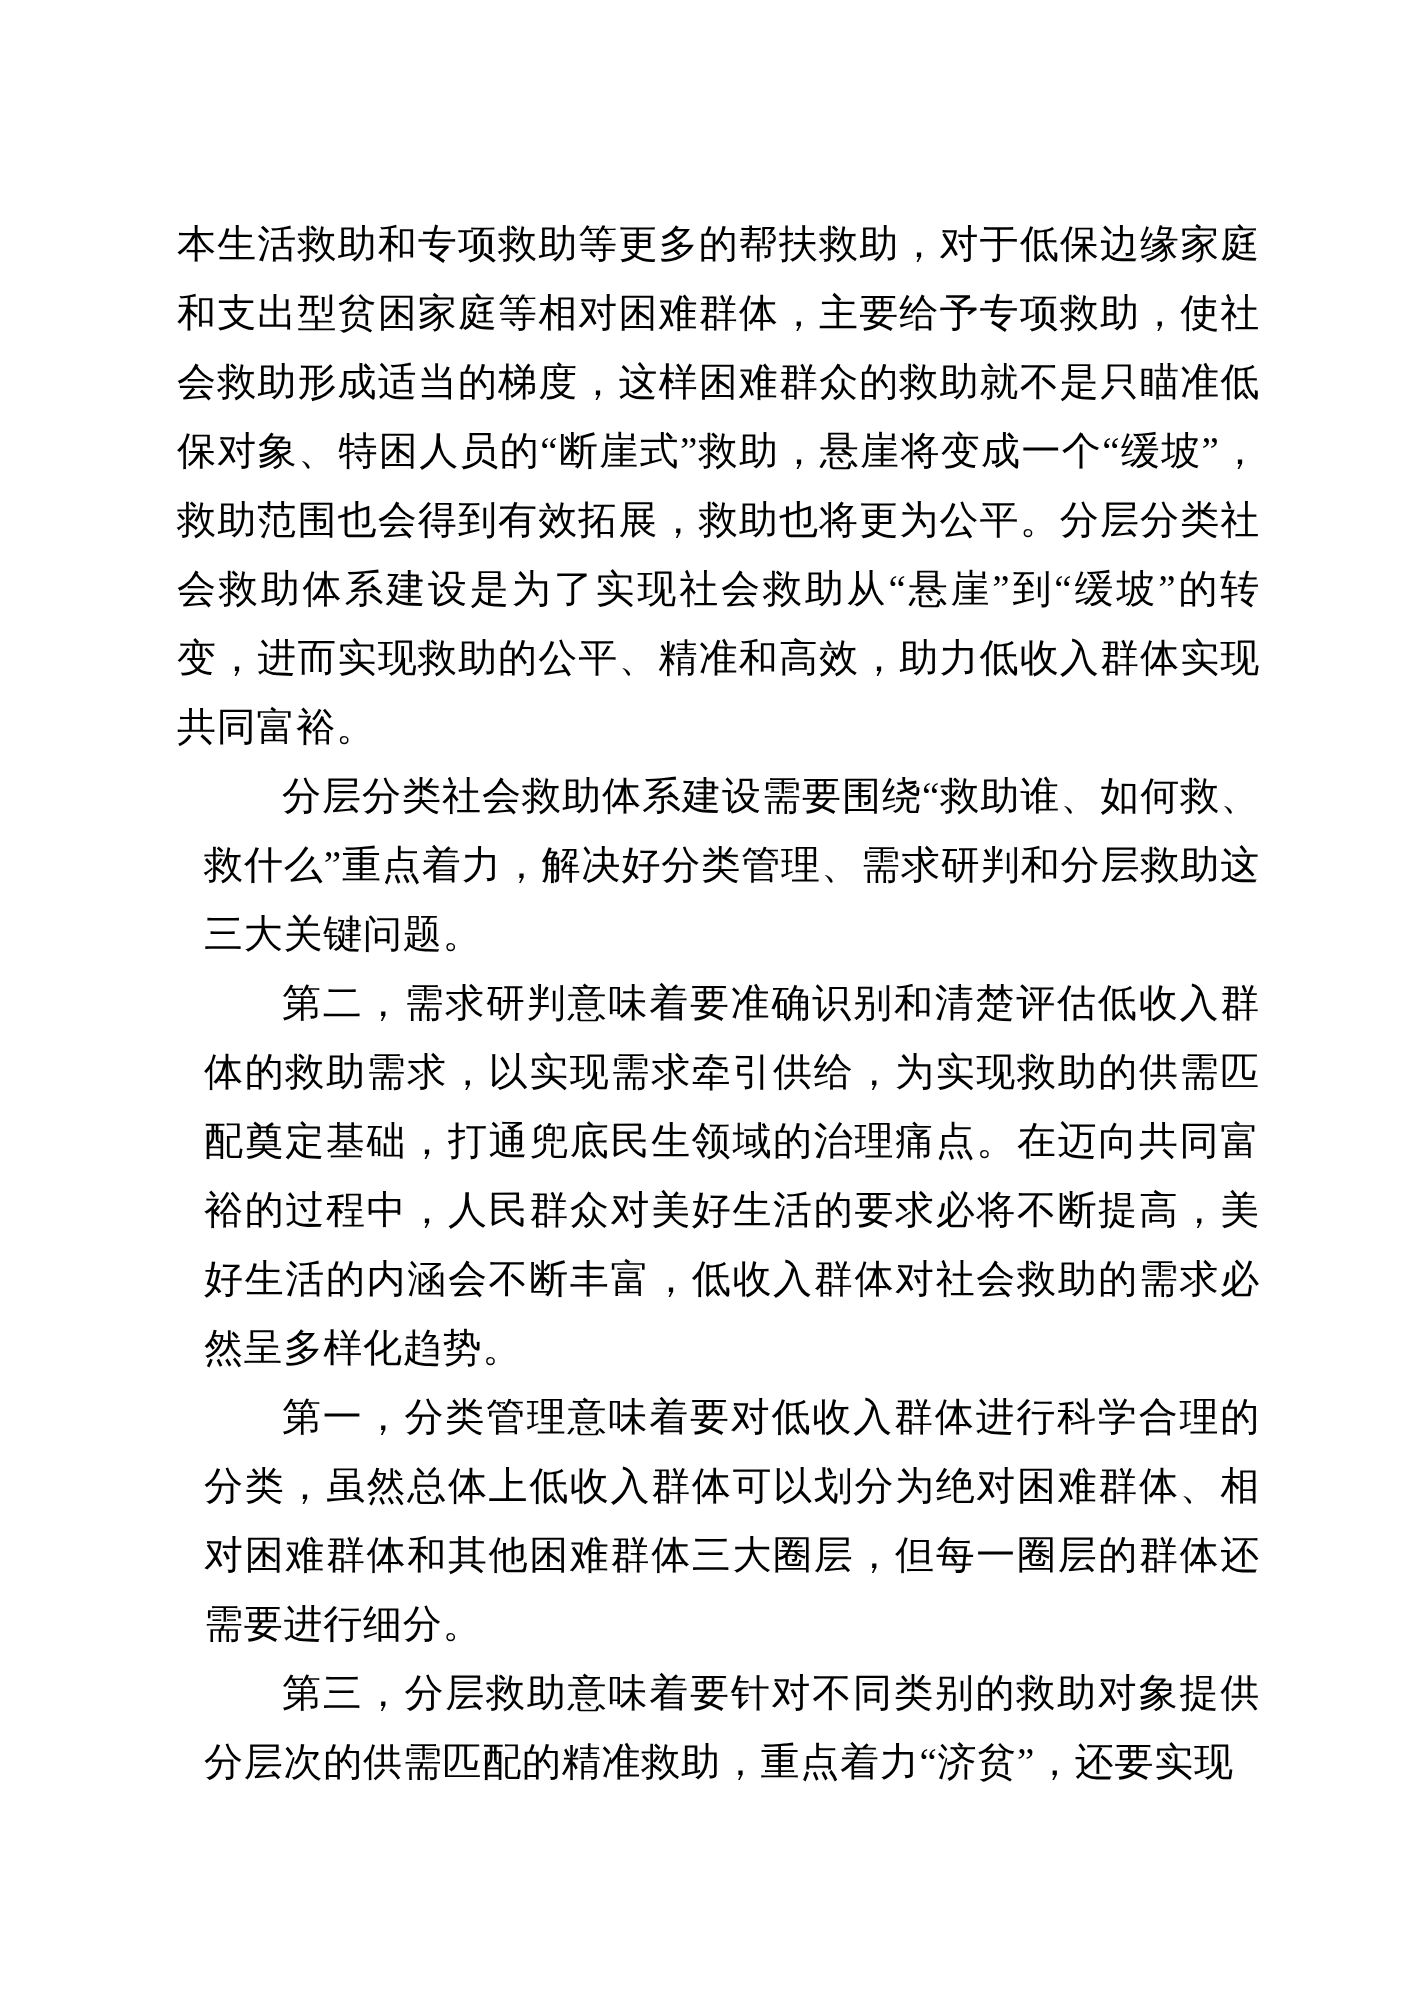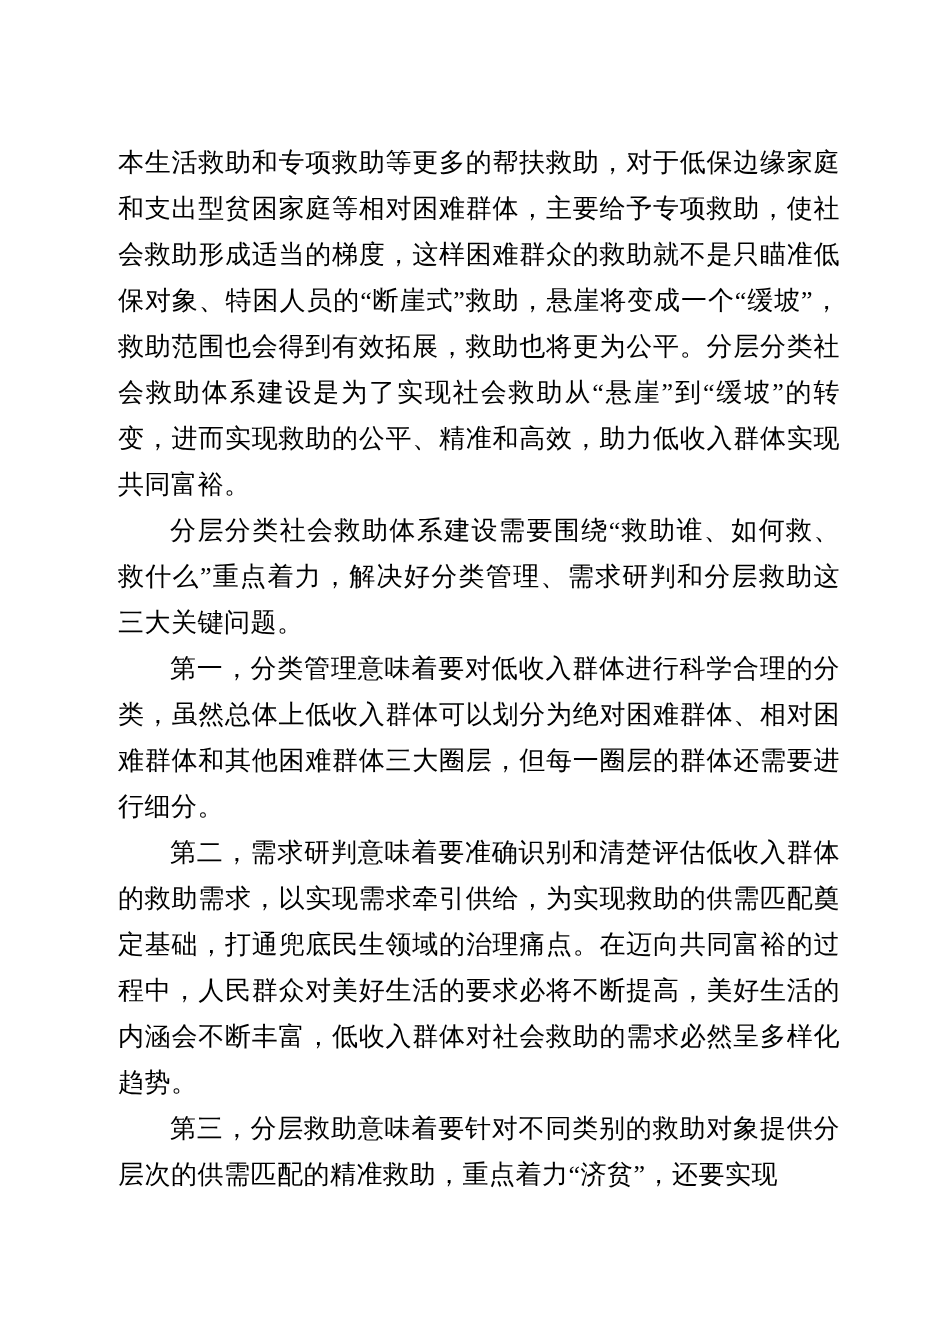--- a/index.html
+++ b/index.html
@@ -25,26 +25,27 @@
     margin: 0;
     font-size: 26px;
     line-height: 46px;
     letter-spacing: 0.5px;
     text-align: justify;
     text-justify: inter-ideograph;
     color: #000000;
   }
   .doc-body p.indent {
     text-indent: 2em;
+    margin-left: 18px;
   }
 </style>
 </head>
 <body>
 
 <div class="page">
   <div class="doc-body">
     <p>本生活救助和专项救助等更多的帮扶救助，对于低保边缘家庭和支出型贫困家庭等相对困难群体，主要给予专项救助，使社会救助形成适当的梯度，这样困难群众的救助就不是只瞄准低保对象、特困人员的“断崖式”救助，悬崖将变成一个“缓坡”，救助范围也会得到有效拓展，救助也将更为公平。分层分类社会救助体系建设是为了实现社会救助从“悬崖”到“缓坡”的转变，进而实现救助的公平、精准和高效，助力低收入群体实现共同富裕。</p>
     <p class="indent">分层分类社会救助体系建设需要围绕“救助谁、如何救、救什么”重点着力，解决好分类管理、需求研判和分层救助这三大关键问题。</p>
+    <p class="indent">第二，需求研判意味着要准确识别和清楚评估低收入群体的救助需求，以实现需求牵引供给，为实现救助的供需匹配奠定基础，打通兜底民生领域的治理痛点。在迈向共同富裕的过程中，人民群众对美好生活的要求必将不断提高，美好生活的内涵会不断丰富，低收入群体对社会救助的需求必然呈多样化趋势。</p>
     <p class="indent">第一，分类管理意味着要对低收入群体进行科学合理的分类，虽然总体上低收入群体可以划分为绝对困难群体、相对困难群体和其他困难群体三大圈层，但每一圈层的群体还需要进行细分。</p>
-    <p class="indent">第二，需求研判意味着要准确识别和清楚评估低收入群体的救助需求，以实现需求牵引供给，为实现救助的供需匹配奠定基础，打通兜底民生领域的治理痛点。在迈向共同富裕的过程中，人民群众对美好生活的要求必将不断提高，美好生活的内涵会不断丰富，低收入群体对社会救助的需求必然呈多样化趋势。</p>
     <p class="indent">第三，分层救助意味着要针对不同类别的救助对象提供分层次的供需匹配的精准救助，重点着力“济贫”，还要实现</p>
   </div>
 </div>
 
 </body></html>

